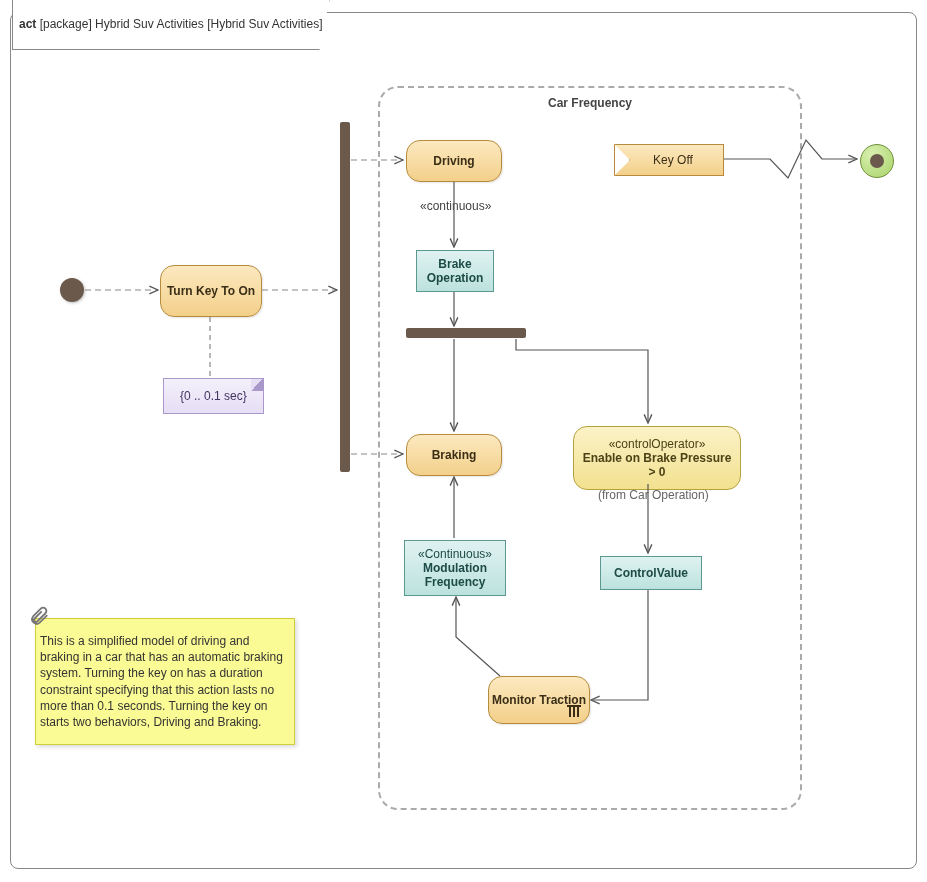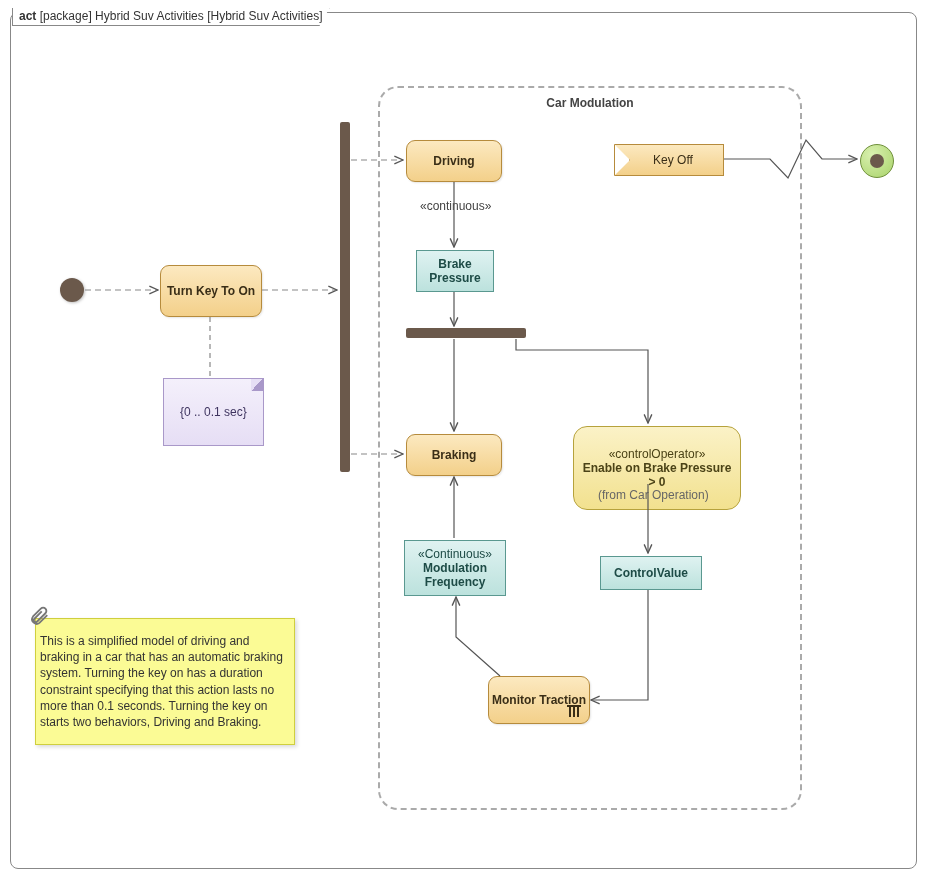--- a/index.html
+++ b/index.html
@@ -1,40 +1,40 @@
 <!DOCTYPE html>
 <html><head>
 <meta charset="utf-8">
 <style>
 html,body{margin:0;padding:0;font-family:"Segoe UI",Tahoma,Arial,sans-serif;font-size:12px;color:#333;background:#fff}
 .diagram{position:relative;width:927px;height:882px;background:#fff}
 .outer-frame{position:absolute;left:10px;top:12px;width:905px;height:855px;border:1px solid #888;border-radius:8px;background:#fff}
-.frame-tab{position:absolute;left:12px;top:8px;height:17px;padding:0 6px;background:#fff;border:1px solid #888;border-top:none;line-height:17px;white-space:nowrap;clip-path:polygon(0 0,100% 0,calc(100% - 10px) 100%,0 100%)}
+.frame-tab{position:absolute;left:12px;top:0;height:17px;padding:16px 6px;background:#fff;border:1px solid #888;border-top:none;line-height:17px;white-space:nowrap;clip-path:polygon(0 0,100% 0,calc(100% - 10px) 100%,0 100%)}
 .frame-tab b{font-weight:700}
 
 
 .initial{position:absolute;width:24px;height:24px;background:#6b594b;border-radius:50%;box-shadow:1px 1px 3px rgba(0,0,0,.25)}
 .final-outer{position:absolute;width:32px;height:32px;background:radial-gradient(circle at 35% 30%,#d9f0b0,#a9d36a);border:1px solid #6f8f3a;border-radius:50%;display:flex;align-items:center;justify-content:center}
 .final-inner{width:14px;height:14px;background:#6b594b;border-radius:50%}
 
-.action{position:absolute;background:linear-gradient(#fce9c0,#f3d08a);border:1px solid #b68b3c;border-radius:9px;text-align:center;display:flex;align-items:center;justify-content:center;box-shadow:1px 1px 2px rgba(0,0,0,.1);font-weight:600;color:#3a2e17}
+.action{position:absolute;background:linear-gradient(#fce9c0,#f3d08a);border:1px solid #b68b3c;border-radius:14px;text-align:center;display:flex;align-items:center;justify-content:center;box-shadow:1px 1px 2px rgba(0,0,0,.1);font-weight:600;color:#3a2e17}
 .action.small{font-weight:700}
 
 .object-node{position:absolute;background:linear-gradient(#dff2f1,#bce2dd);border:1px solid #5a9890;text-align:center;display:flex;align-items:center;justify-content:center;color:#1d4b46;font-weight:600}
 .object-node .stereo{font-weight:300;font-style:normal;display:block}
 
-.ctrl-op{position:absolute;background:linear-gradient(#fbf2c7,#f2e18f);border:1px solid #b6a23c;border-radius:14px;text-align:center;padding:20px 8px;color:#4b4317}
+.ctrl-op{position:absolute;background:linear-gradient(#fbf2c7,#f2e18f);border:1px solid #b6a23c;border-radius:14px;text-align:center;padding:10px 8px;color:#4b4317}
 .ctrl-op .stereo{display:block;font-weight:300}
 
 .from-label{position:absolute;color:#666}
 
 .fork-v{position:absolute;width:10px;background:#6b594b;border-radius:2px}
 .fork-h{position:absolute;height:10px;background:#6b594b;border-radius:2px}
 
-.note-constraint{position:absolute;background:linear-gradient(#f4f0fb,#e6def5);border:1px solid #a998c9;padding:26px 16px;color:#3f3560}
+.note-constraint{position:absolute;background:linear-gradient(#f4f0fb,#e6def5);border:1px solid #a998c9;padding:10px 16px;color:#3f3560}
 .note-constraint::after{content:"";position:absolute;right:0;top:0;width:12px;height:12px;background:linear-gradient(135deg,#e6def5 50%,#a998c9 50%)}
 
 .sticky{position:absolute;background:#fbfb95;border:1px solid #cfcf3e;box-shadow:2px 2px 4px rgba(0,0,0,.15);padding:14px 4px;line-height:1.35;color:#333}
 .sticky-clip{position:absolute;left:-8px;top:-14px;width:22px;height:22px;color:#888}
 .sticky-clip svg{width:22px;height:22px}
 
 .interrupt-region{position:absolute;border:2px dashed #aaa;border-radius:20px}
 .region-title{position:absolute;left:0;right:0;top:8px;text-align:center;font-weight:600;color:#444}
 
 .accept-event{position:absolute;background:linear-gradient(#fce9c0,#f3d08a);border:1px solid #b68b3c;display:flex;align-items:center;justify-content:center;font-weight:400;color:#3a2e17}
@@ -68,40 +68,40 @@
     <span>Turn Key To On</span>
   </div>
 
   <div class="note-constraint" style="left:163px;top:378px">
     <span>{0 .. 0.1 sec}</span>
   </div>
 
   <div class="fork-v" style="left:340px;top:122px;height:350px"></div>
 
   <div class="interrupt-region" style="left:378px;top:86px;width:420px;height:720px">
-    <div class="region-title">Car Modulation</div>
+    <div class="region-title">Car Frequency</div>
   </div>
 
   <div class="action" style="left:406px;top:140px;width:94px;height:40px">
     <span>Driving</span>
   </div>
 
   <div class="accept-event" style="left:614px;top:144px;width:108px;height:30px">
     <span class="accept-event-border"></span>
     <span style="padding-left:8px">Key Off</span>
   </div>
 
   <div class="final-outer" style="left:860px;top:144px">
     <div class="final-inner"></div>
   </div>
 
   <div class="edge-label" style="left:420px;top:199px">«continuous»</div>
 
   <div class="object-node" style="left:416px;top:250px;width:76px;height:40px">
-    <span>Brake Pressure</span>
+    <span>Brake Operation</span>
   </div>
 
   <div class="fork-h" style="left:406px;top:328px;width:120px"></div>
 
   <div class="action" style="left:406px;top:434px;width:94px;height:40px">
     <span>Braking</span>
   </div>
 
   <div class="ctrl-op" style="left:573px;top:426px;width:150px">
     <span class="stereo">«controlOperator»</span>

